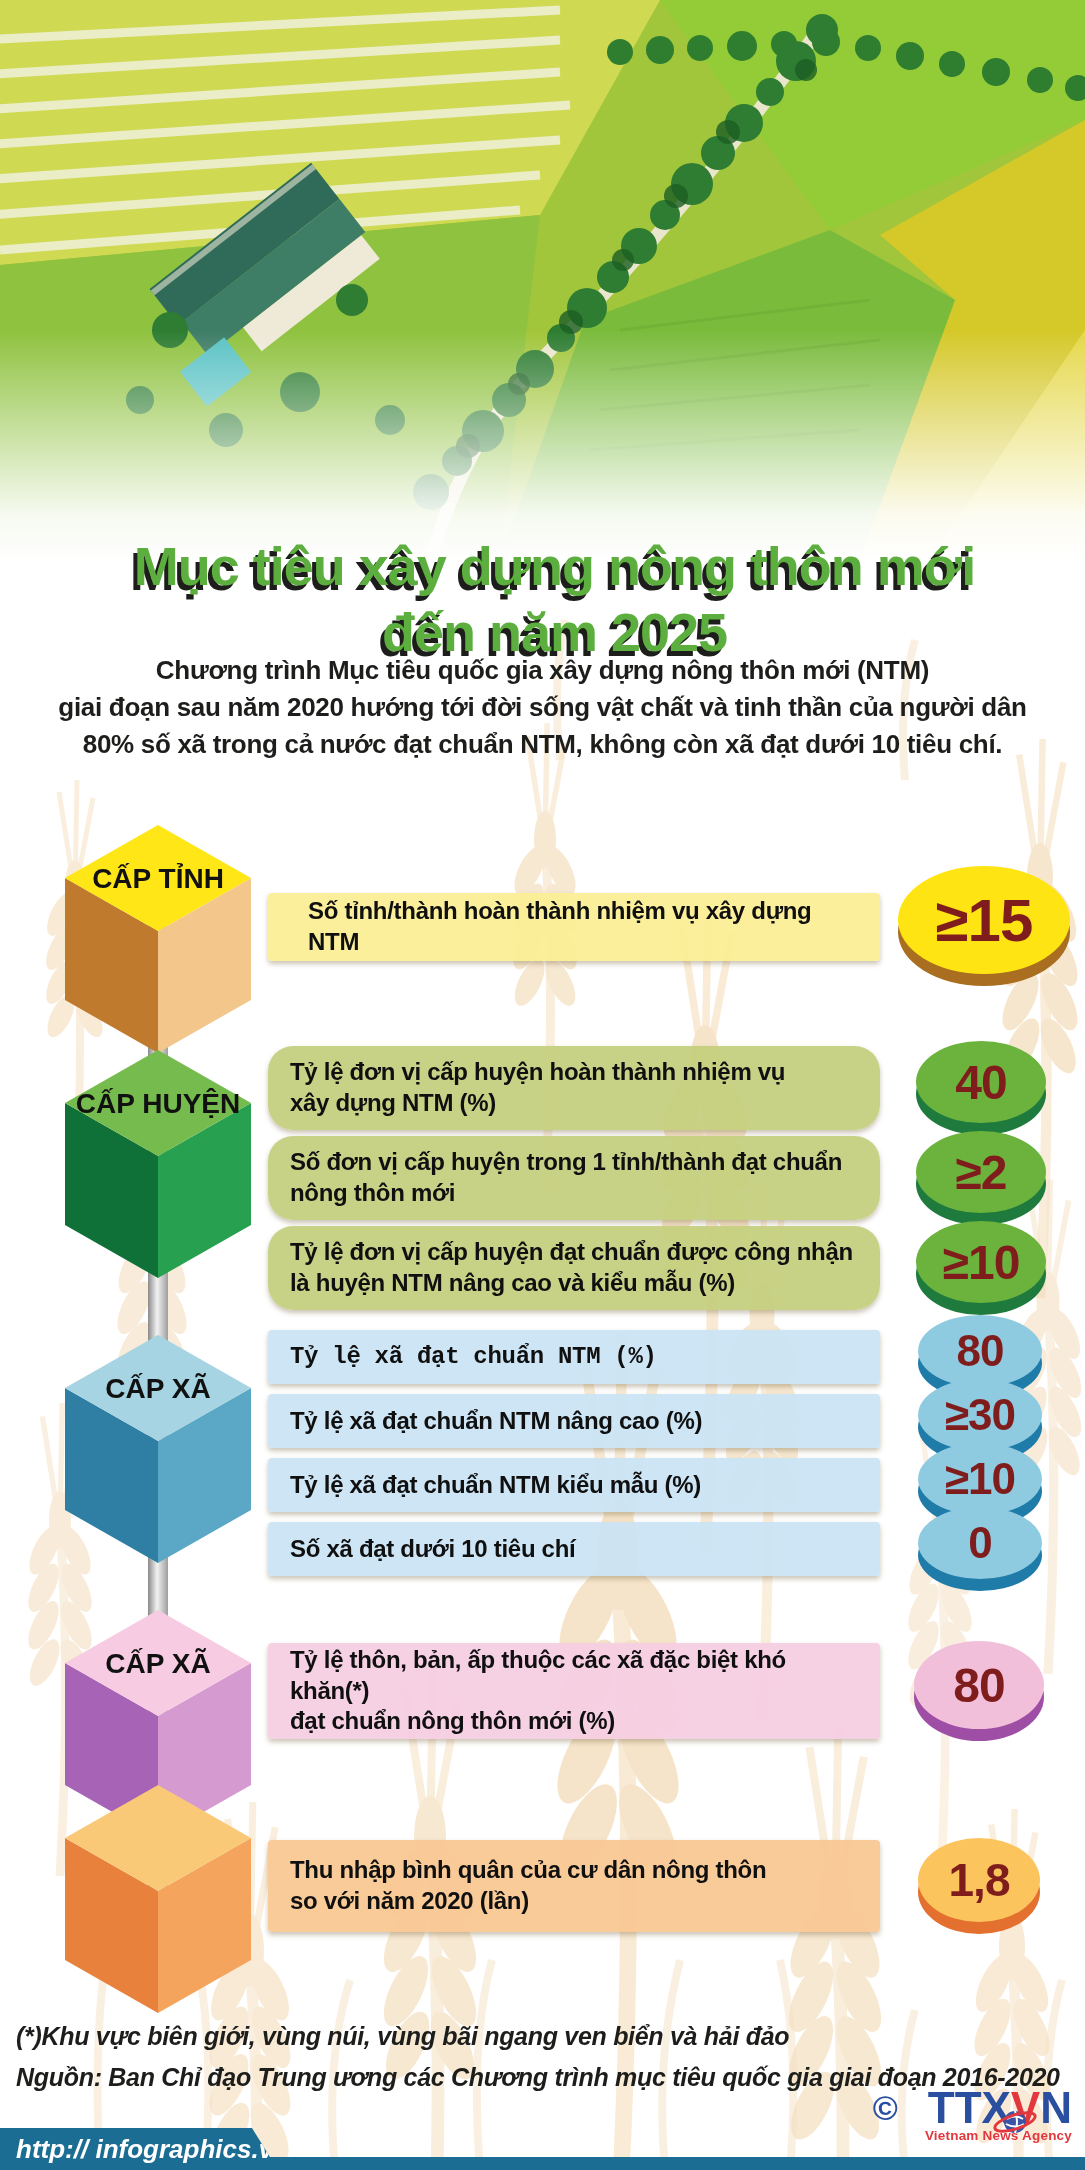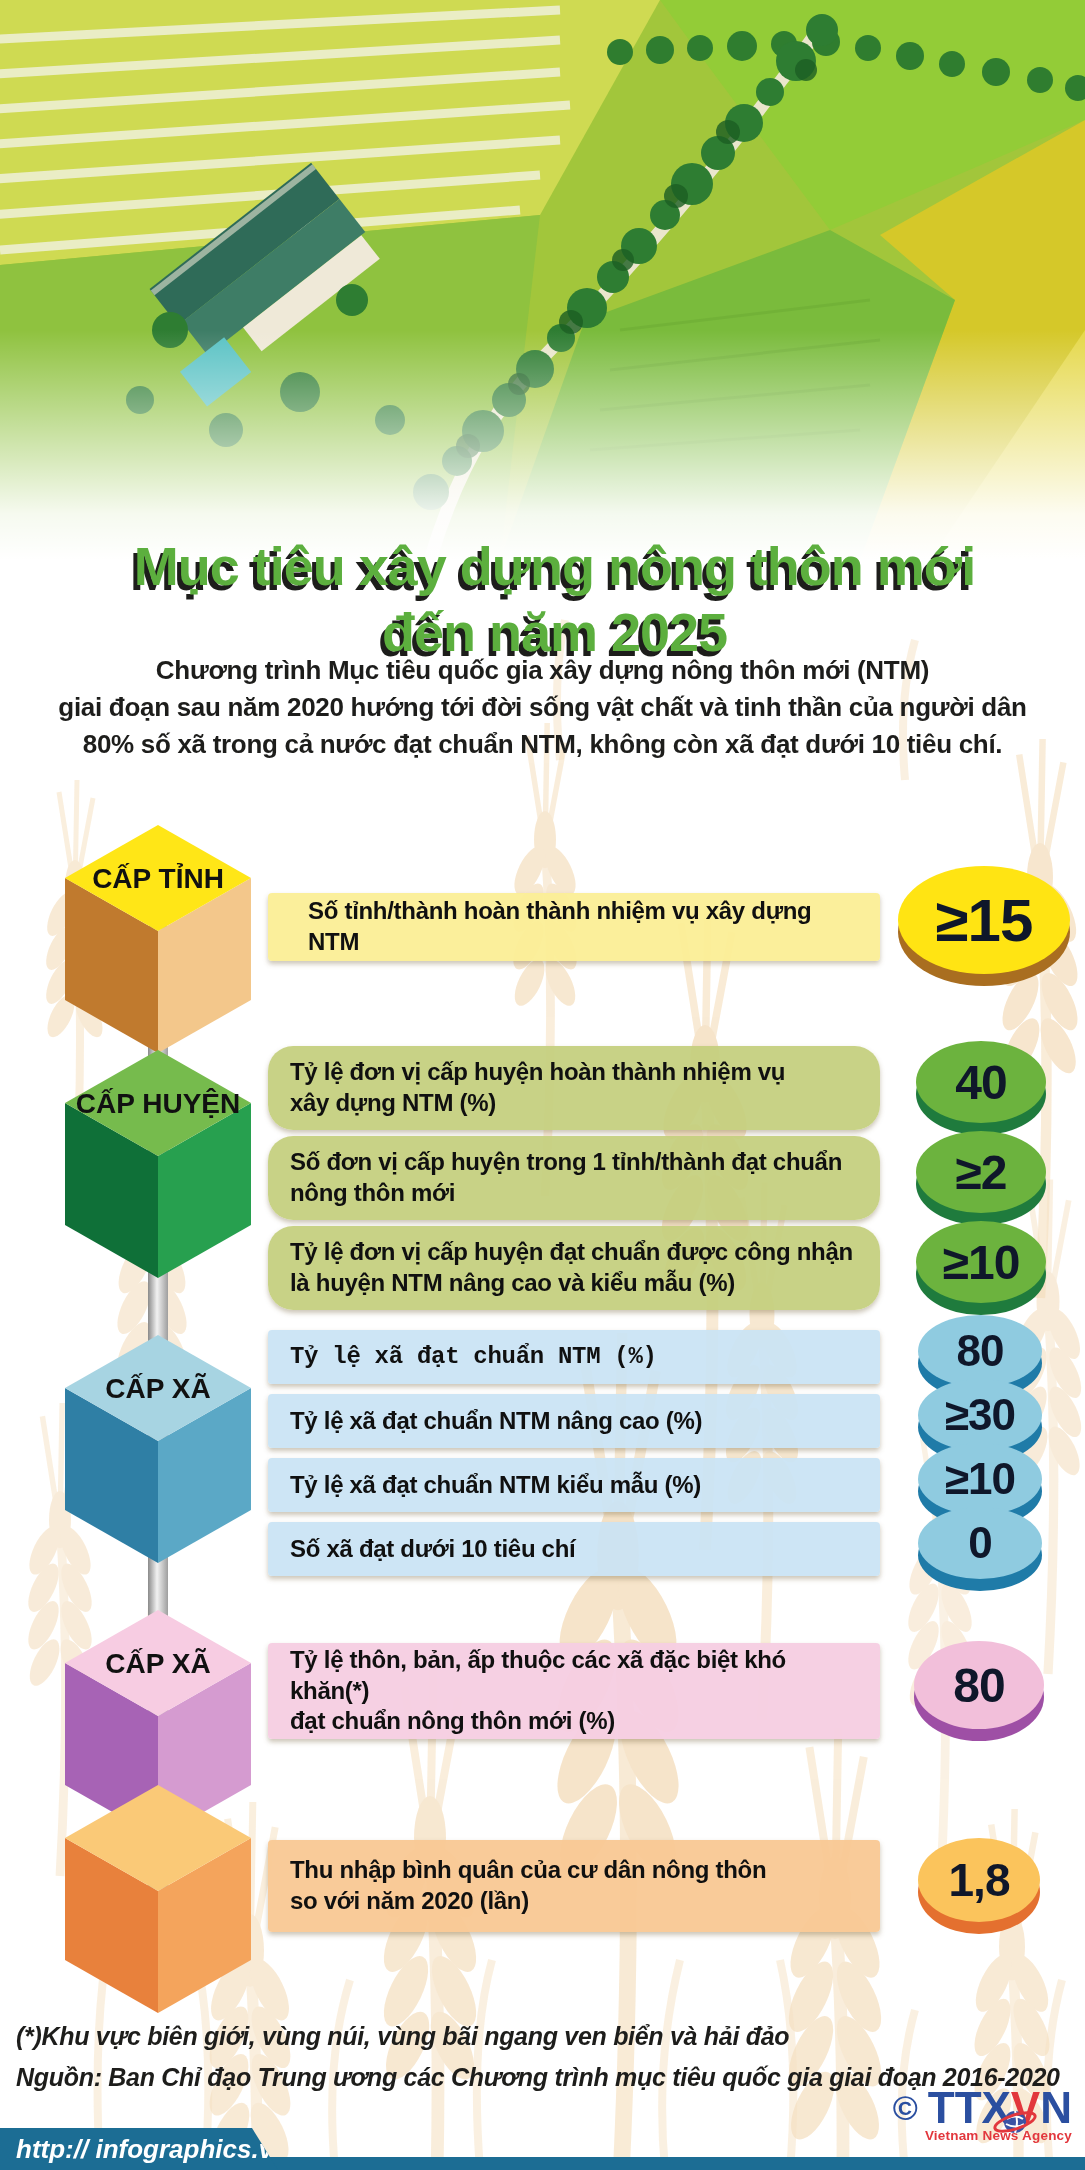--- a/index.html
+++ b/index.html
@@ -48,21 +48,21 @@
   .r-s3-1{top:1394px;height:54px;}
   .r-s3-2{top:1458px;height:54px;}
   .r-s3-3{top:1522px;height:54px;}
   .r-s4-0{top:1643px;height:96px;}
   .r-s5-0{top:1840px;height:92px;}
   
   .coin{position:absolute;z-index:4;}
   .coin .rim,.coin .face{position:absolute;left:0;right:0;border-radius:50%;}
   .coin .rim{top:12px;bottom:0;}
   .coin .face{top:0;height:calc(100% - 12px);display:flex;align-items:center;justify-content:center;
-    font-weight:bold;color:#0f172a;letter-spacing:-1px;}
+    font-weight:bold;color:#7f1d1d;letter-spacing:-1px;}
   .coin-s1{left:898px;top:866px;width:172px;height:120px;font-size:60px;}
   .coin-s1 .face{background:#FFE413;} .coin-s1 .rim{background:#A96E20;}
   .coin-s2{left:916px;width:130px;height:94px;font-size:48px;}
   .coin-s2 .face{background:#6CB33E;} .coin-s2 .rim{background:#1F7B3D;}
   .c-s2-0{top:1041px;} .c-s2-1{top:1131px;} .c-s2-2{top:1221px;}
   .coin-s3{left:918px;width:124px;height:84px;font-size:44px;}
   .coin-s3 .face{background:#8FCBE0;} .coin-s3 .rim{background:#1F7BA8;}
   .c-s3-0{top:1315px;} .c-s3-1{top:1379px;} .c-s3-2{top:1443px;} .c-s3-3{top:1507px;}
   .coin-s4{left:914px;top:1641px;width:130px;height:100px;font-size:48px;}
   .coin-s4 .face{background:#F2BFDA;} .coin-s4 .rim{background:#9E4FA5;}
@@ -78,21 +78,21 @@
   .bar-strip{position:absolute;left:0;top:2157px;width:1085px;height:13px;background:#1C6D94;z-index:5;}
   .bar-tab{
     position:absolute;left:0;top:2128px;width:300px;height:42px;background:#1C6D94;z-index:6;
     clip-path:polygon(0 0,252px 0,278px 100%,0 100%);
     display:flex;align-items:center;
   }
   .bar-tab a{color:#fff;font-style:italic;font-weight:bold;font-size:26px;text-decoration:none;padding-left:16px;}
   .logo{position:absolute;left:872px;top:2086px;width:200px;z-index:5;text-align:right;}
   .logo-line{display:flex;align-items:center;justify-content:flex-end;gap:10px;}
   .copyright{color:#2B4FA0;font-size:34px;font-weight:bold;line-height:1;}
-  .logo-text{font-weight:800;font-size:44px;letter-spacing:0;line-height:1;position:relative;}
+  .logo-text{font-weight:800;font-size:44px;letter-spacing:0;line-height:1;position:relative;margin-left:20px;}
   .lt-blue{color:#2B4FA0;} .lt-red{color:#E2373D;}
   .globe{position:absolute;right:34px;top:20px;width:46px;height:32px;}
   .logo-sub{color:#E2373D;font-weight:bold;font-size:13.5px;margin-top:-2px;letter-spacing:0.2px;}
 </style>
 </head>
 <body>
 
 <div class="page">
 
   <svg class="decor" viewBox="0 0 1085 2170" aria-hidden="true">

